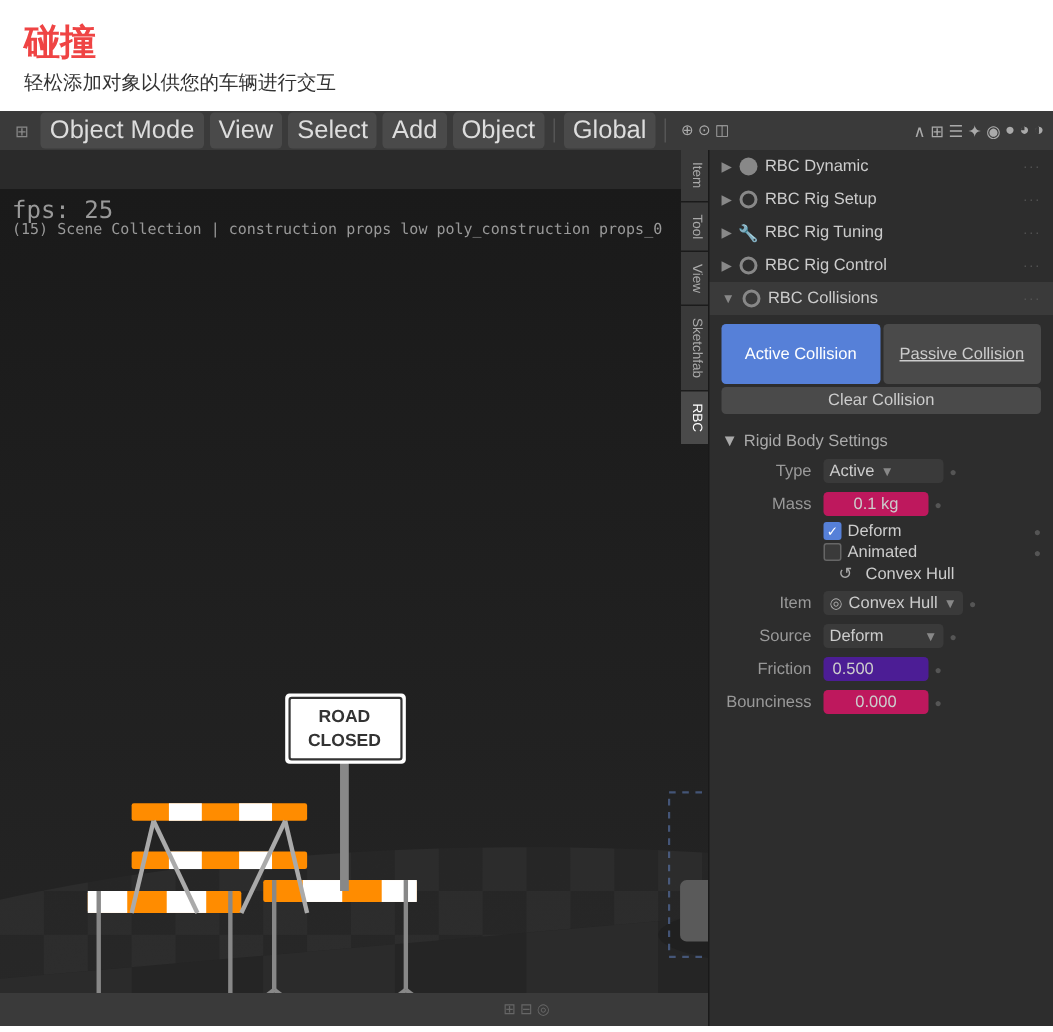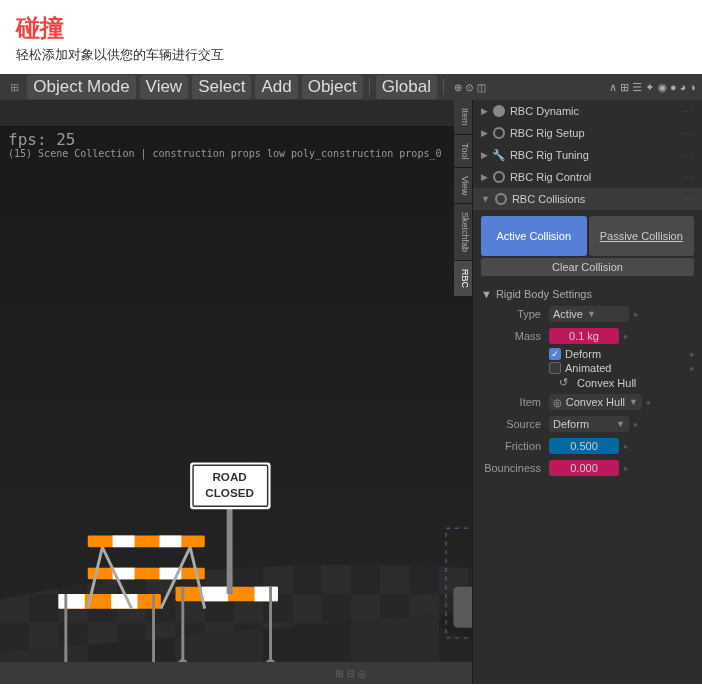--- a/index.html
+++ b/index.html
@@ -259,26 +259,26 @@
     .rb-number {
       background: #be185d;
       border-radius: 3px;
       padding: 2px 6px;
       color: #ccc;
       font-size: 11px;
       text-align: center;
       min-width: 70px;
     }
     .rb-number-blue {
-      background: #0369a1;
+      background: #4c1d95;
       border-radius: 3px;
       padding: 2px 6px;
       color: #ccc;
       font-size: 11px;
-      text-align: center;
+      text-align: left;
       min-width: 70px;
     }
     .rb-dot { color: #555; margin-left: 4px; font-size: 8px; }
 
     
     .side-tabs {
       position: absolute;
       right: 230px;
       top: 26px;
       width: 18px;

